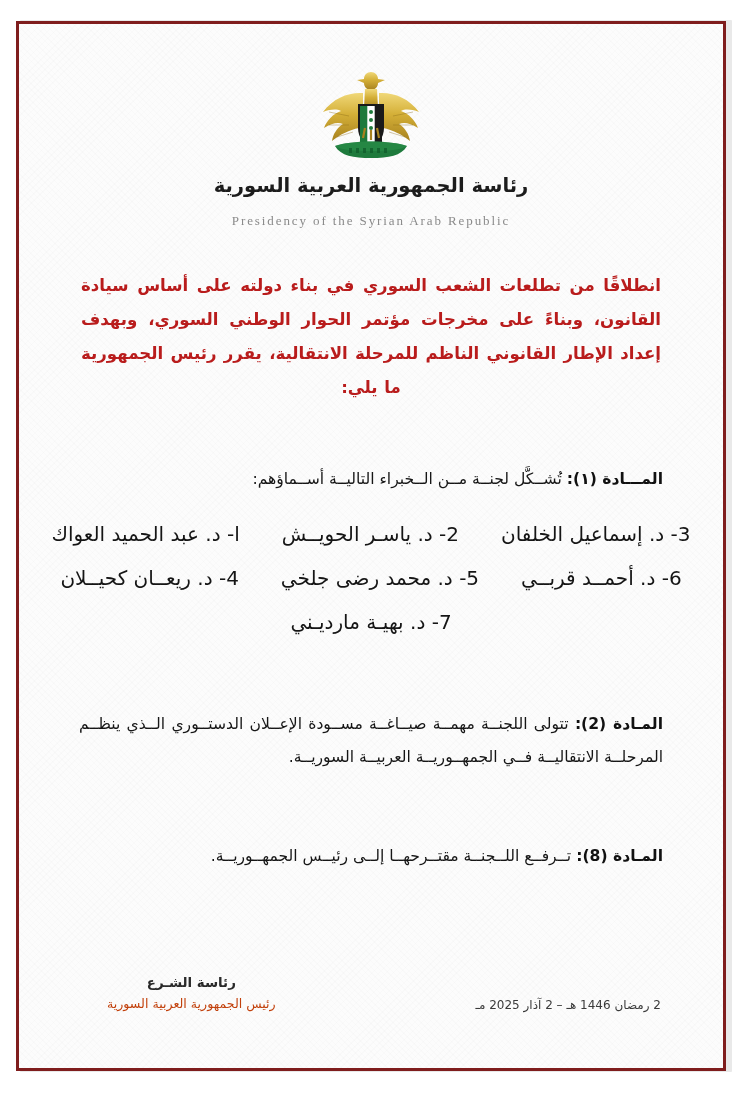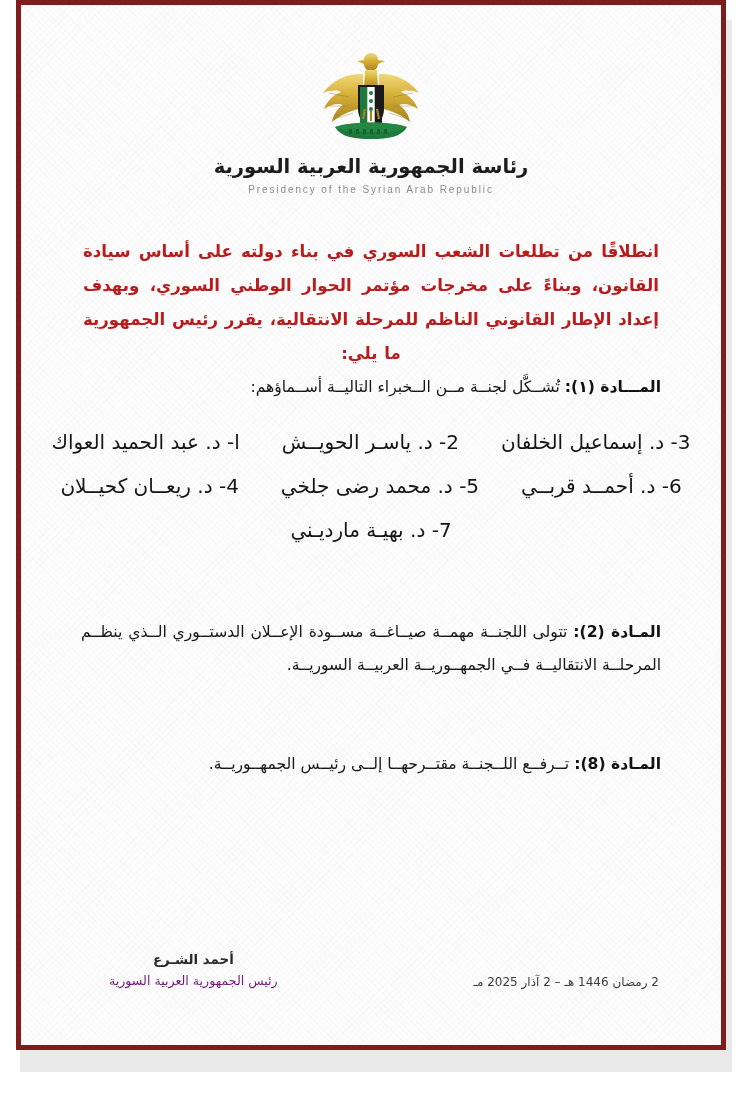--- a/index.html
+++ b/index.html
@@ -21,25 +21,25 @@
     left: 20px;
     top: 20px;
     width: 712px;
     height: 1052px;
     background: #e9e9e9;
     border-radius: 1px;
   }
   .page {
     position: absolute;
     left: 16px;
-    top: 0;
+    top: 21px;
     width: 710px;
     height: 1050px;
     background: #fcfcfc;
-    border: 5px solid #7f1d1d;
+    border: 3px solid #7f1d1d;
     box-sizing: border-box;
     overflow: hidden;
   }
   .page::after {
     content: "";
     position: absolute;
     inset: 0;
     pointer-events: none;
     background-image:
       repeating-linear-gradient(45deg, rgba(0,0,0,0.012) 0 1px, transparent 1px 4px),
@@ -67,26 +67,26 @@
   }
   .org-name-ar {
     margin-top: 12px;
     font-size: 19.5px;
     font-weight: bold;
     color: #1c1c1c;
     letter-spacing: 0px;
     line-height: 1.25;
   }
   .org-name-en {
-    margin-top: 5px;
-    font-size: 10px;
+    margin-top: 15px;
+    font-size: 13px;
     color: #8a8a8a;
     letter-spacing: 1.9px;
     direction: ltr;
-    font-family: Liberation Sans, sans-serif;
+    font-family: Liberation Serif, serif;
   }
 
   
   .preamble {
     margin-top: 40px;
     font-size: 16.6px;
     font-weight: bold;
     color: #b91c1c;
     line-height: 2.05;
     text-align: justify;
@@ -101,21 +101,21 @@
     color: #161616;
     line-height: 2.1;
     text-align: justify;
     text-align-last: right;
     padding: 0 14px;
   }
   .article-num {
     font-weight: bold;
     color: #111111;
   }
-  .article-1 { }
+  .article-1 { margin-top: 58px; }
   .article-2 { margin-top: 74px; }
   .article-3 { margin-top: 66px; }
 
   
   .names {
     margin-top: 26px;
     padding: 0 18px;
   }
   .names-row {
     display: flex;
@@ -155,21 +155,21 @@
     padding-left: 42px;
   }
   .sig-name {
     font-size: 13.4px;
     font-weight: bold;
     color: #2a2a2a;
     line-height: 1.6;
   }
   .sig-title {
     font-size: 12.6px;
-    color: #701a75;
+    color: #c2410c;
     line-height: 1.6;
   }
   .date-line {
     font-size: 12px;
     color: #3a3a3a;
     flex: 0 0 auto;
     padding-bottom: 2px;
     padding-right: 16px;
     white-space: nowrap;
   }
@@ -294,18 +294,18 @@
 
     <div class="article article-3">
       <span class="article-num">المـادة (8):</span>
       <span>تــرفــع اللــجنــة مقتــرحهــا إلــى رئيــس الجمهــوريــة.</span>
     </div>
 
   </div>
 
   <div class="footer">
     <div class="signature">
-      <div class="sig-name">أحمد الشـرع</div>
+      <div class="sig-name">رئاسة الشـرع</div>
       <div class="sig-title">رئيس الجمهورية العربية السورية</div>
     </div>
     <div class="date-line">2 رمضان 1446 هـ  –  2 آذار 2025 مـ</div>
   </div>
 </div>
 
 </body></html>

